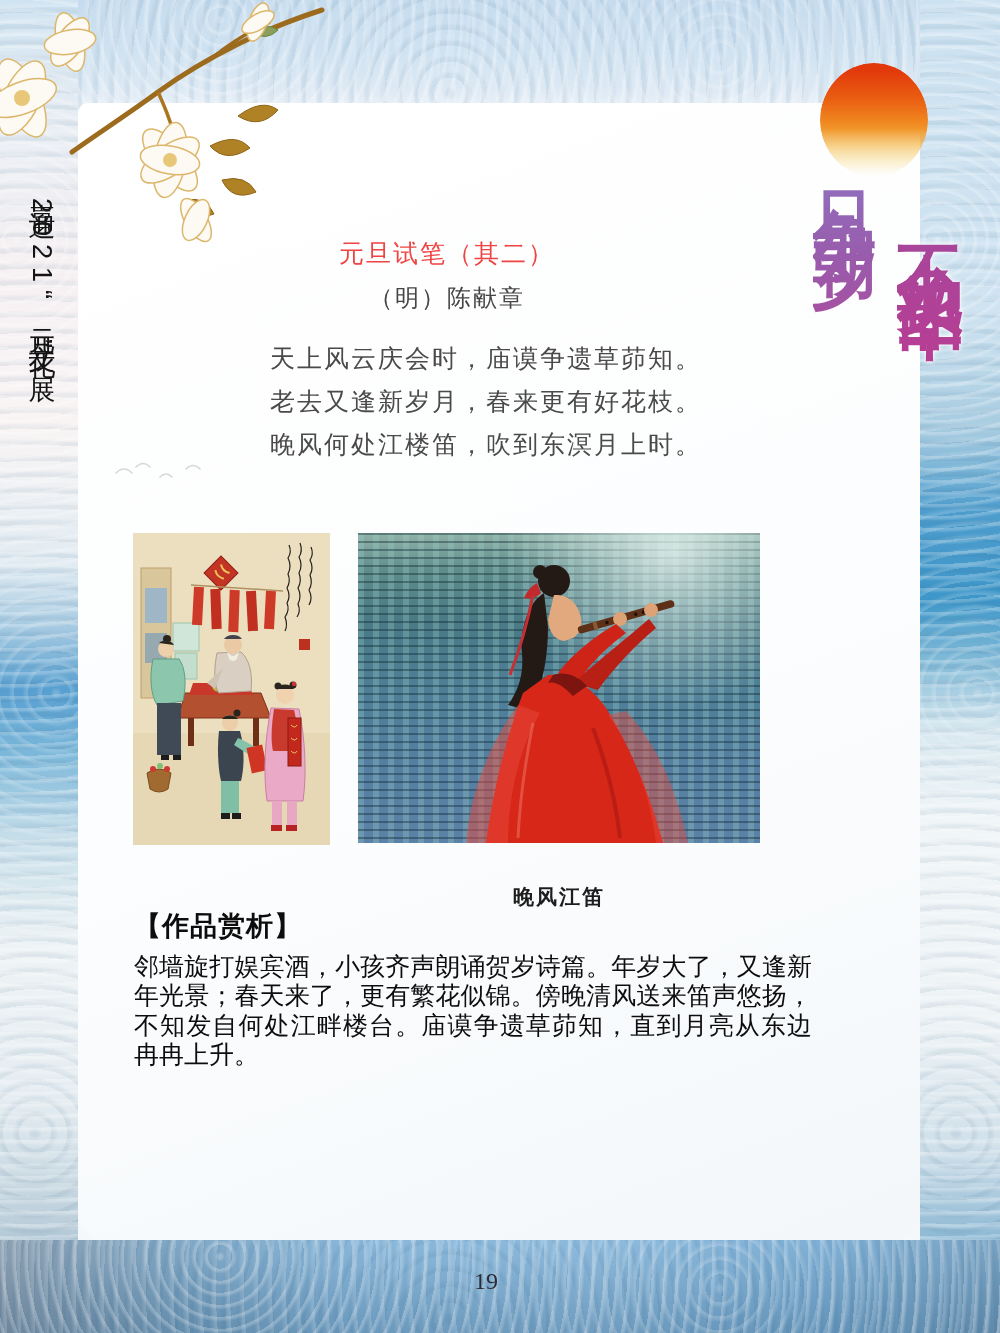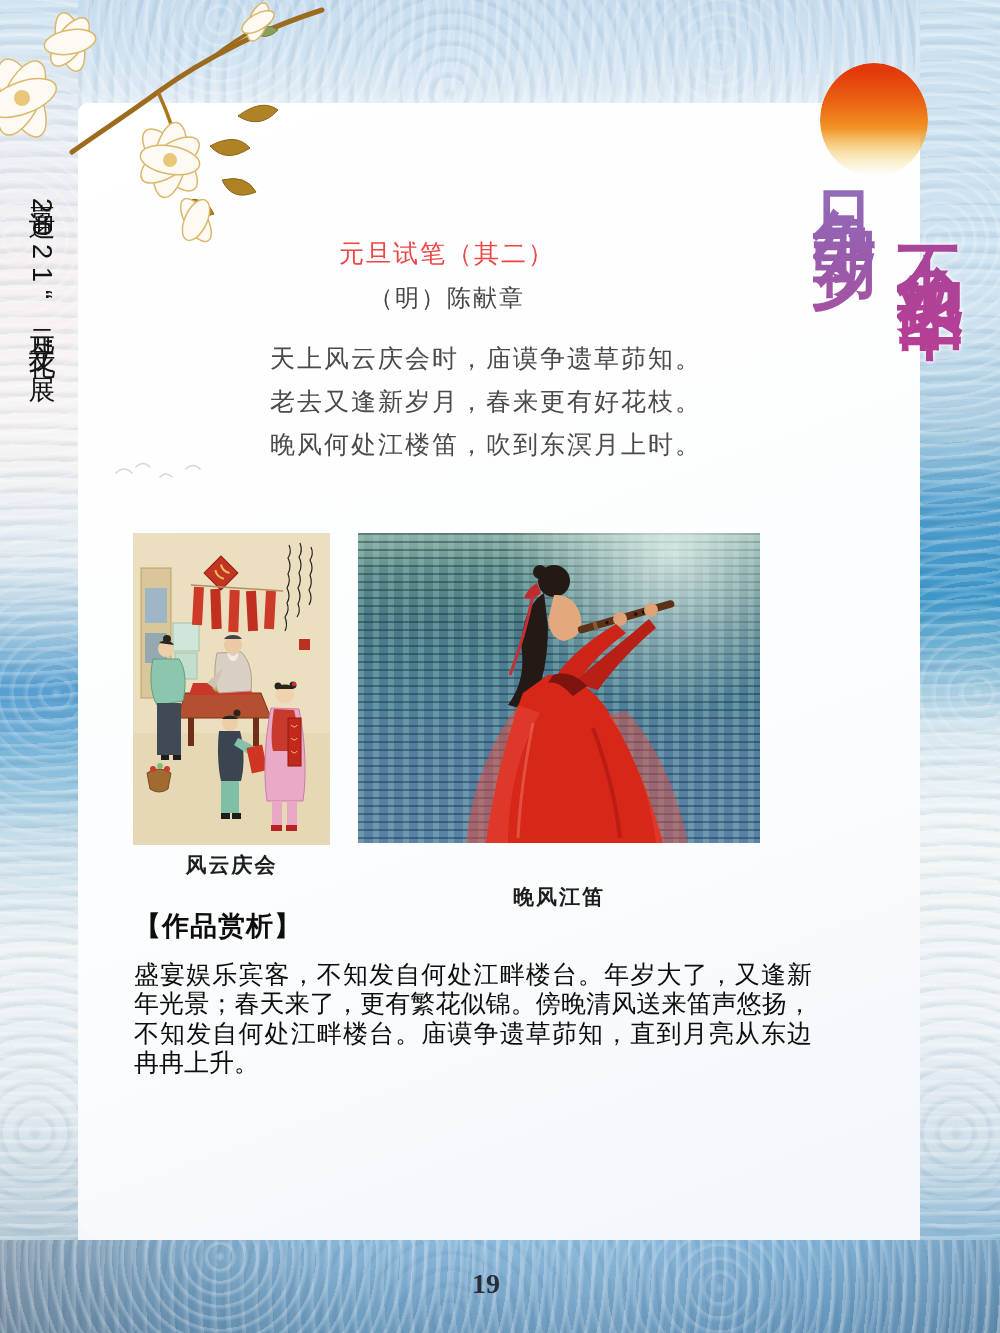--- a/index.html
+++ b/index.html
@@ -79,28 +79,28 @@
       repeating-linear-gradient(90deg, rgba(160,210,205,.28) 0 6px, transparent 6px 15px),
       linear-gradient(180deg,#8fb2a8 0%,#5f8d8c 12%,#497a85 28%,#4e7f97 52%,#557fa1 75%,#5a82a6 100%);}
   .fig-photo svg{position:absolute;left:0;top:0;}
   .caption{position:absolute;top:851px;text-align:center;
     font-size:21px;font-weight:600;letter-spacing:2px;color:#1d1d1d;}
   .cap1{left:133px;width:197px;}
   .cap2{left:358px;width:402px;margin-top:32px;}
 
   
   .apprec{position:absolute;left:134px;top:910px;width:678px;color:#0d0d0d;}
-  .apprec-heading{font-size:27px;font-weight:700;letter-spacing:1px;line-height:32px;margin-bottom:18px;}
+  .apprec-heading{font-size:27px;font-weight:700;letter-spacing:1px;line-height:32px;margin-bottom:10px;}
   .apprec-line{font-size:25px;line-height:29.4px;text-align:justify;text-align-last:justify;white-space:nowrap0;}
   .apprec-line.first{text-indent:2em;}
   .apprec-line.last{text-align-last:left;}
 
   
   .page-num{position:absolute;left:0;top:1268px;width:972px;text-align:center;
-    font-size:28px;font-weight:700;color:#2b2b35;}
+    font-size:24px;font-weight:400;color:#2b2b35;}
 </style>
 </head>
 <body>
 
 <div class="page">
 
   <div class="band bg-sky swirl"></div>
   <div class="band bg-left swirl"></div>
   <div class="band bg-right swirl"></div>
   <div class="band bg-bottom swirl"></div>
@@ -292,26 +292,25 @@
         <path d="M165,160 C150,200 136,250 128,310 L305,310 C290,255 270,210 248,175 C230,150 210,140 190,142 Z" fill="#d62718"></path>
         <path d="M160,172 C130,212 112,262 108,310 L150,310 C150,262 162,215 182,180 Z" fill="#e84a3c" opacity=".5"></path>
         <path d="M250,182 C275,216 292,262 298,310 L330,310 C318,252 295,206 268,178 Z" fill="#e84a3c" opacity=".45"></path>
         <path d="M195,142 C206,138 219,142 229,153 L215,163 C205,153 198,148 190,150 Z" fill="#7c1410"></path>
         <path d="M175,190 C168,225 162,265 160,305" stroke="#f07a66" stroke-width="3" fill="none" opacity=".5"></path>
         <path d="M235,195 C248,230 258,268 262,305" stroke="#a81812" stroke-width="4" fill="none" opacity=".6"></path>
       </g>
     </svg>
   </div>
 
-  <div class="caption cap1">风云庆会</div>
   <div class="caption cap2">晚风江笛</div>
 
   <div class="apprec">
     <div class="apprec-heading">【作品赏析】</div>
-    <div class="apprec-line">盛宴娱乐宾客，不知发自何处江畔楼台。年岁大了，又逢新</div>
+    <div class="apprec-line">邻墙旋打娱宾酒，小孩齐声朗诵贺岁诗篇。年岁大了，又逢新</div>
     <div class="apprec-line">年光景；春天来了，更有繁花似锦。傍晚清风送来笛声悠扬，</div>
     <div class="apprec-line">不知发自何处江畔楼台。庙谟争遗草茆知，直到月亮从东边</div>
     <div class="apprec-line last">冉冉上升。</div>
   </div>
 
   <div class="page-num">19</div>
 
 </div>
 
 </body></html>

